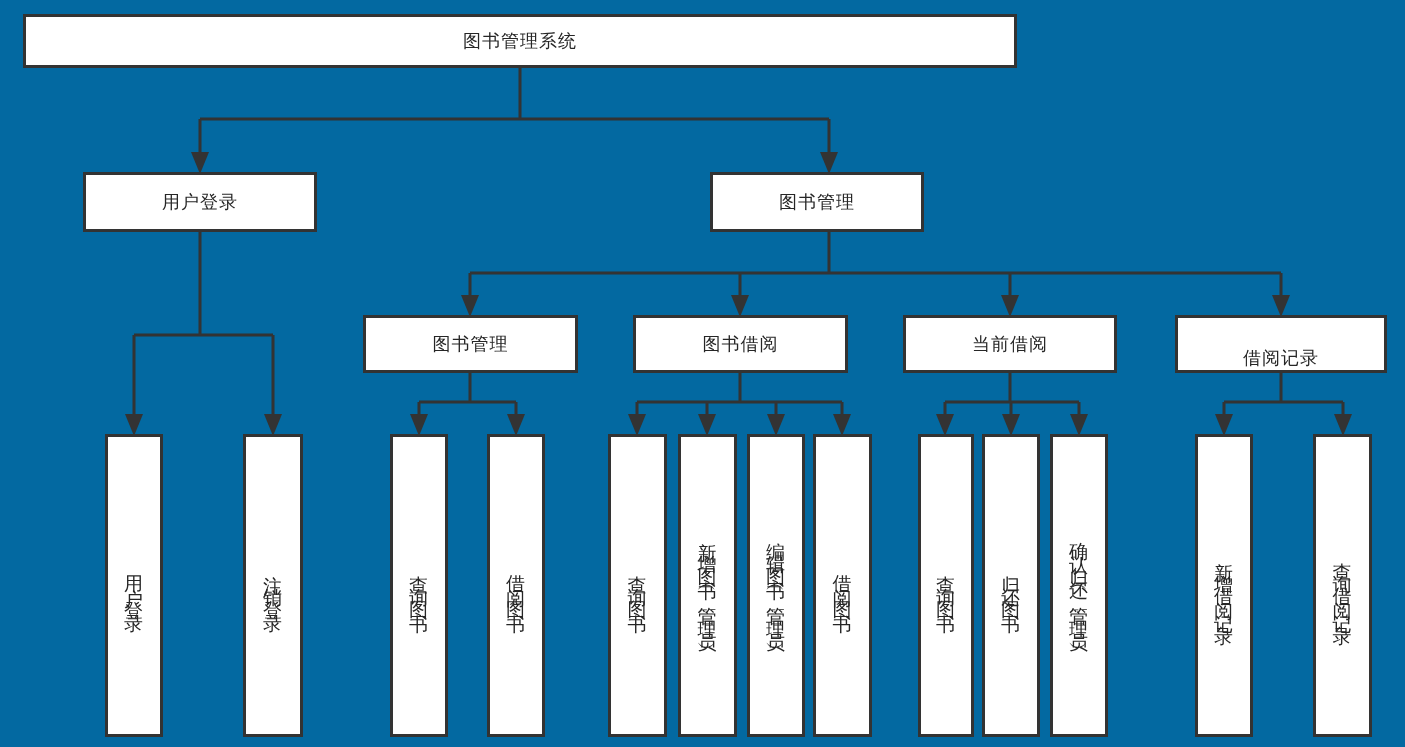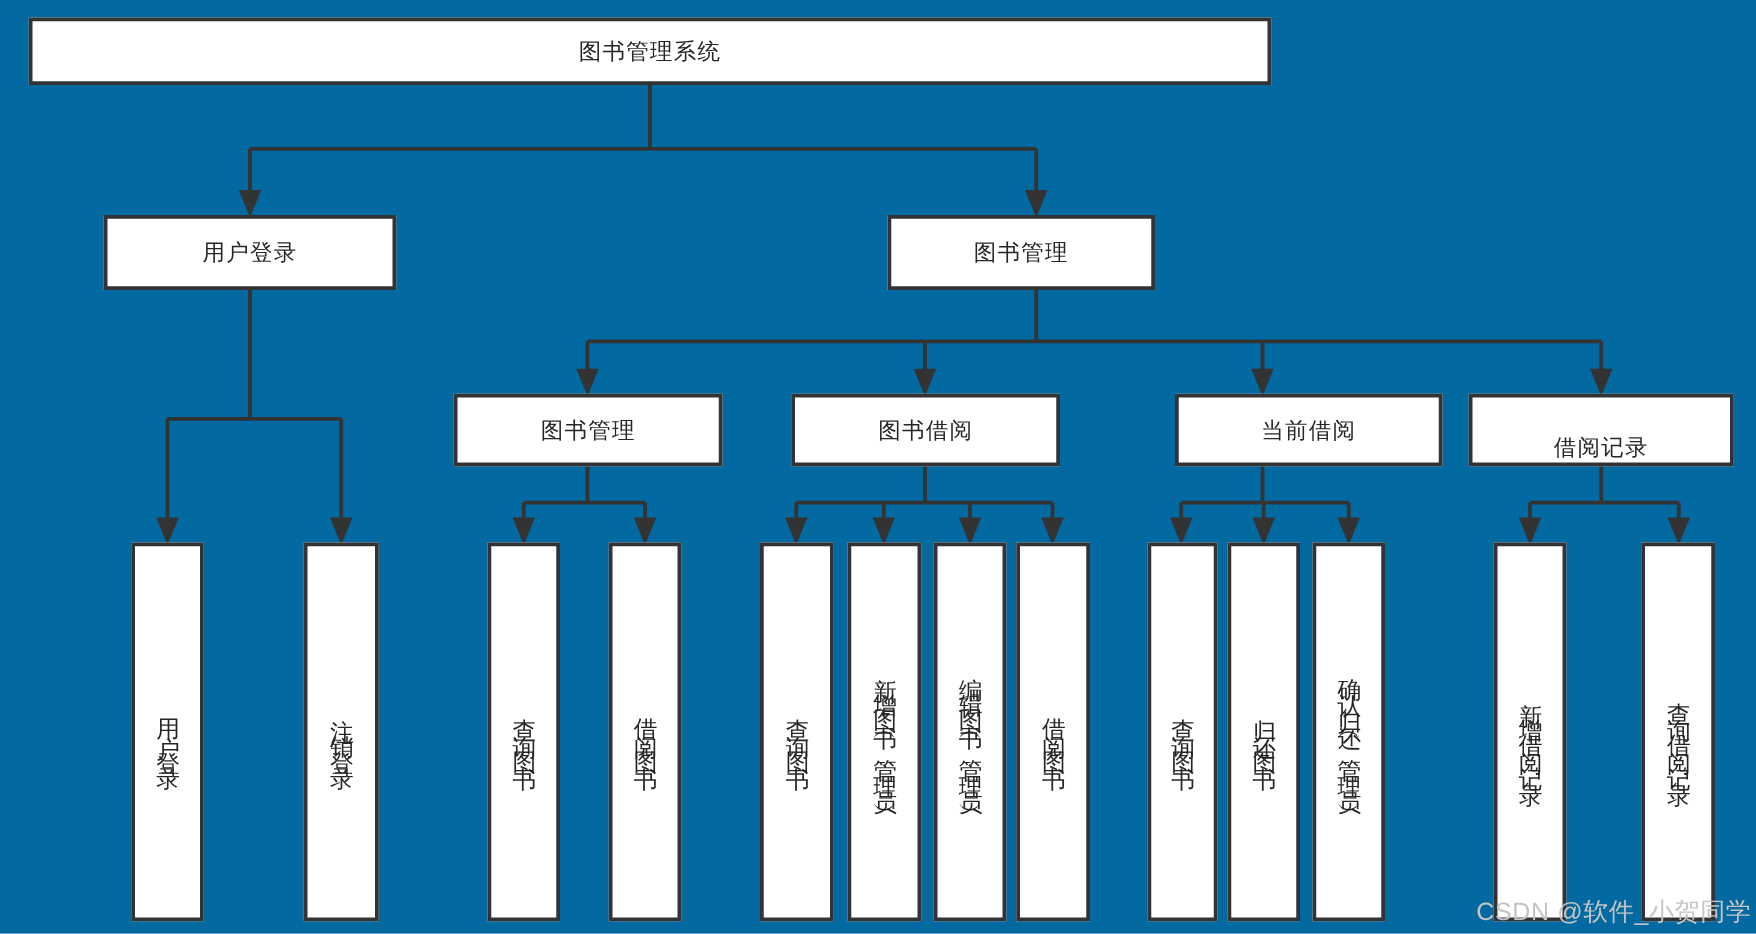--- a/index.html
+++ b/index.html
@@ -115,21 +115,21 @@
   <div class="box" style="left:710px; top:172px; width:214px; height:60px;">
     <span class="h-label">图书管理</span>
   </div>
 
   <div class="box" style="left:363px; top:315px; width:215px; height:58px;">
     <span class="h-label">图书管理</span>
   </div>
   <div class="box" style="left:633px; top:315px; width:215px; height:58px;">
     <span class="h-label">图书借阅</span>
   </div>
-  <div class="box" style="left:940px; top:315px; width:214px; height:58px;">
+  <div class="box" style="left:903px; top:315px; width:214px; height:58px;">
     <span class="h-label">当前借阅</span>
   </div>
   <div class="box" style="left:1175px; top:315px; width:212px; height:58px;align-items:flex-end;">
     <span class="h-label">借阅记录</span>
   </div>
 
   <div class="box" style="left:105px; top:434px; width:58px; height:303px;">
     <span class="v-label">用户登录</span>
   </div>
   <div class="box" style="left:243px; top:434px; width:60px; height:303px;">
@@ -166,15 +166,14 @@
     <span class="v-label">确认归还（管理员）</span>
   </div>
 
   <div class="box" style="left:1195px; top:434px; width:58px; height:303px;">
     <span class="v-label">新增借阅记录</span>
   </div>
   <div class="box" style="left:1313px; top:434px; width:59px; height:303px;">
     <span class="v-label">查询借阅记录</span>
   </div>
 
-  <div class="watermark">CSDN @软件_小贺同学</div>
 
 </div>
 
 </body></html>

